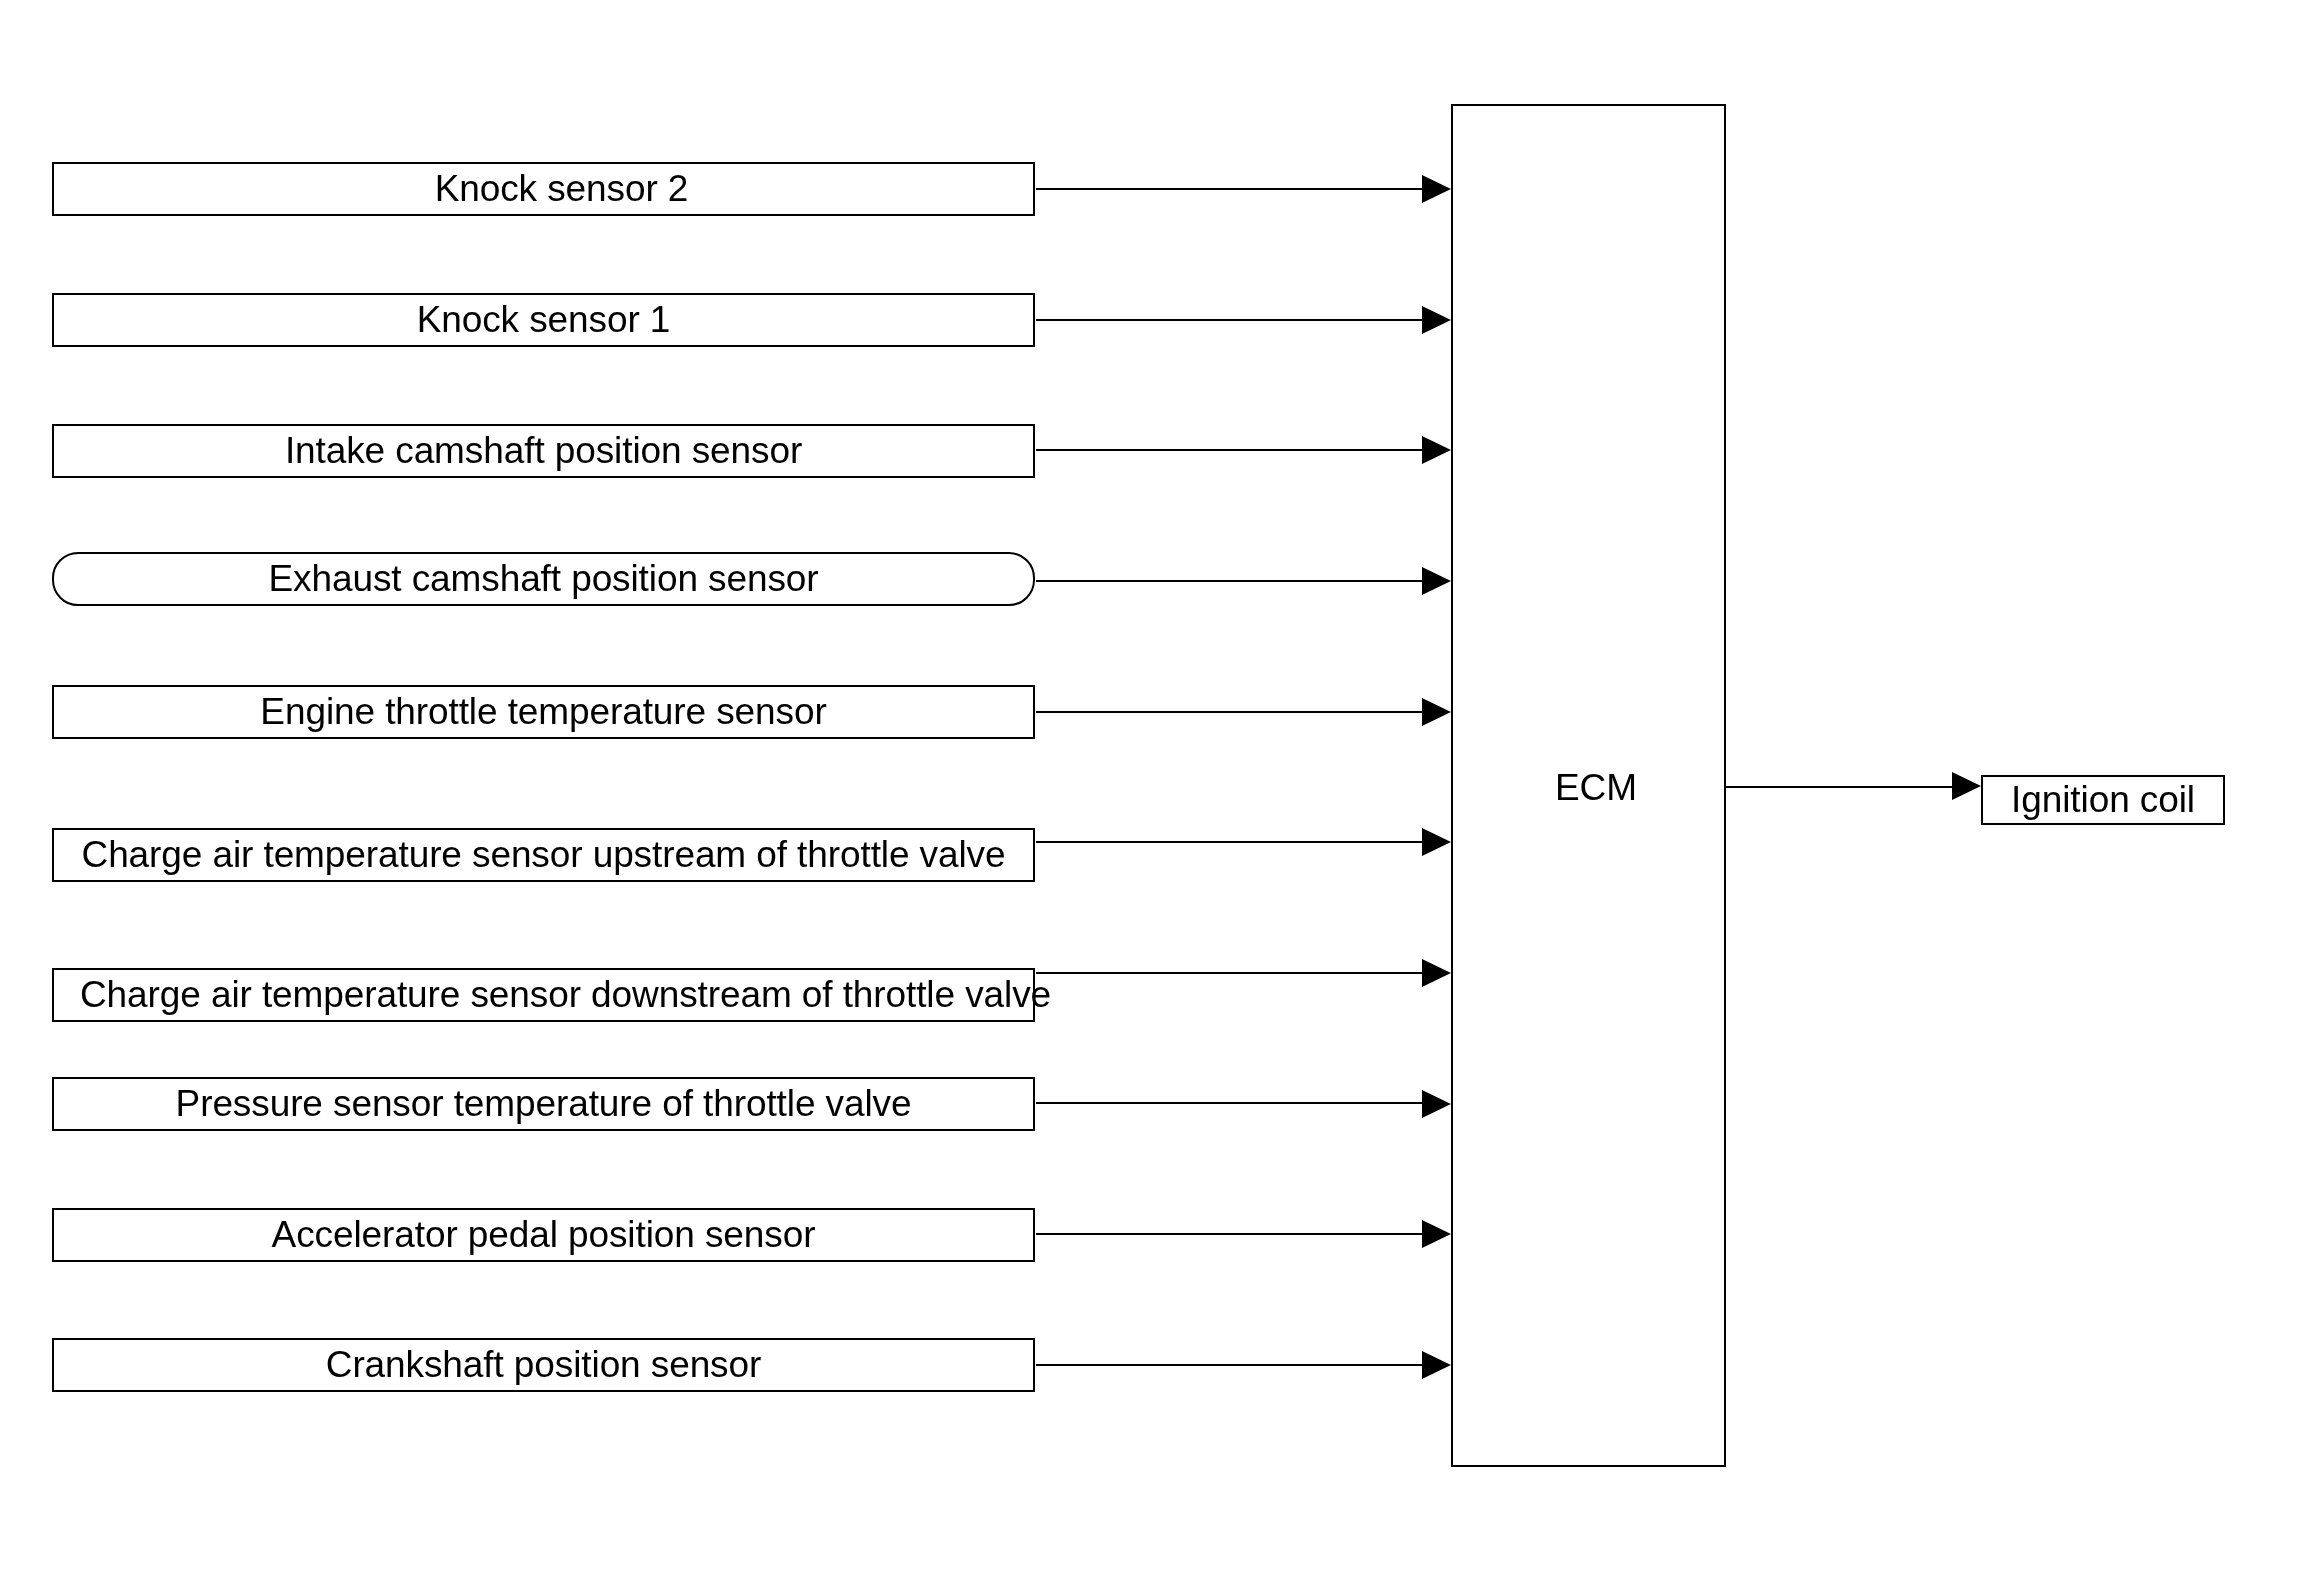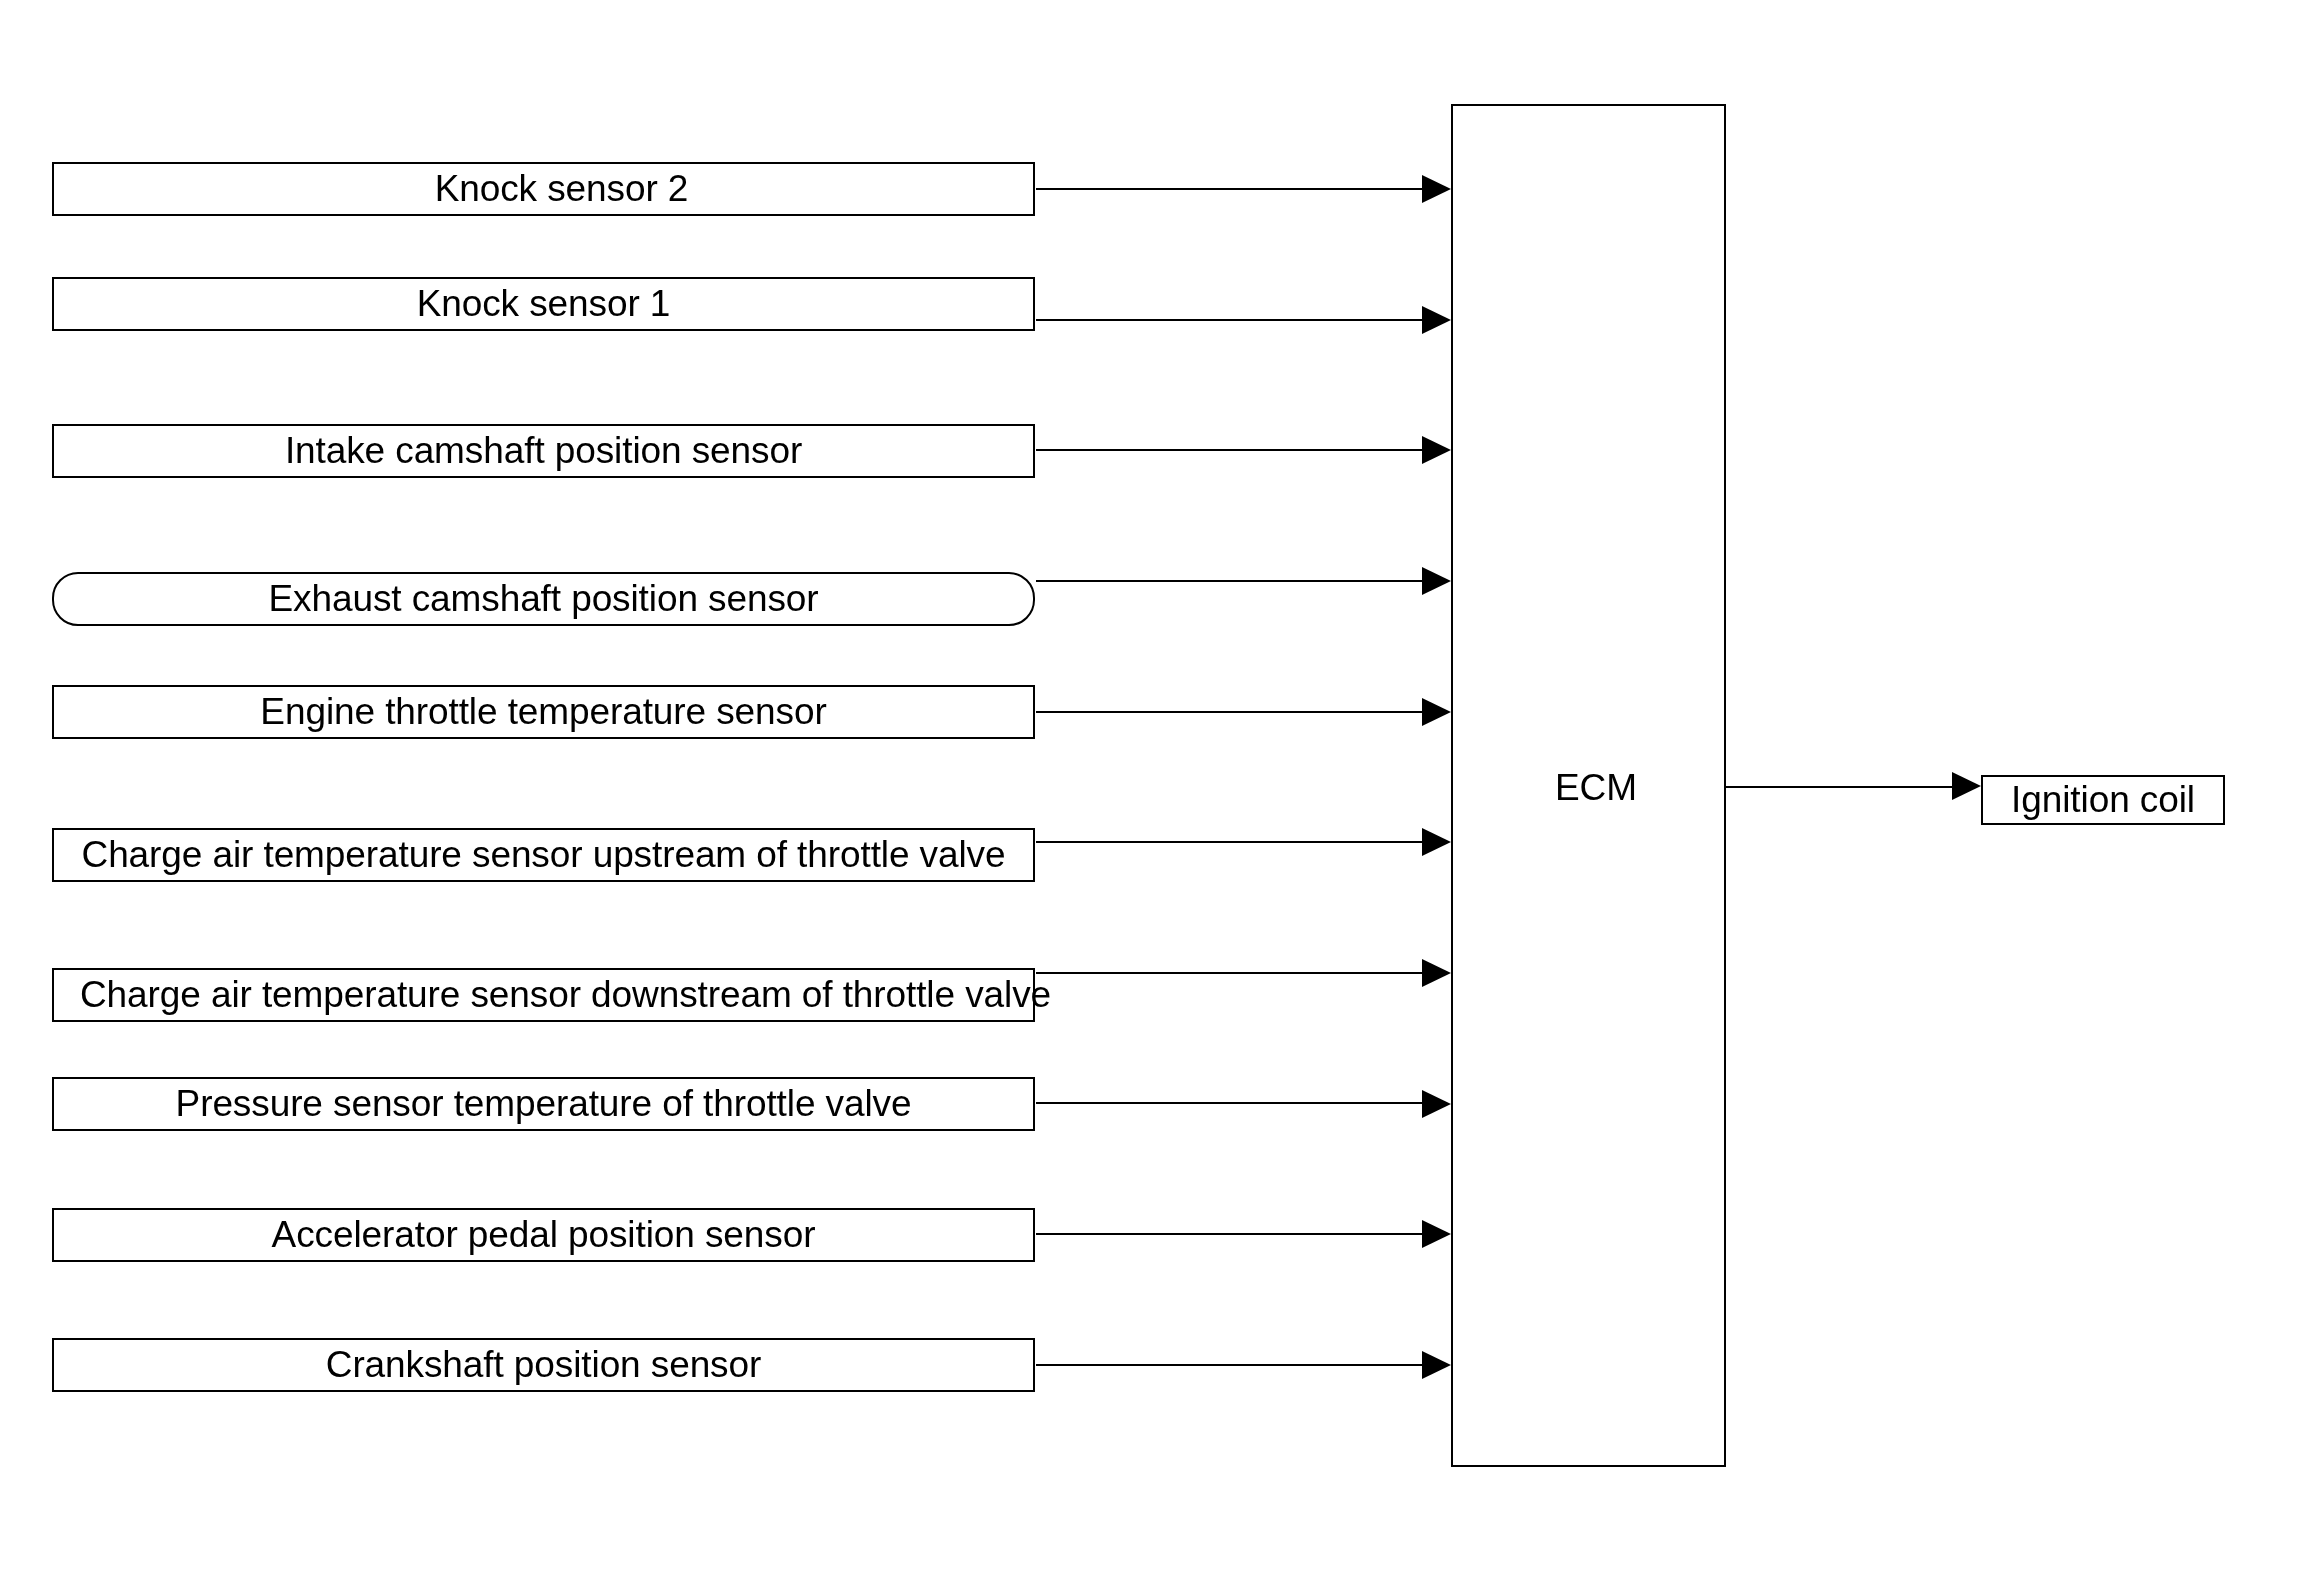--- a/index.html
+++ b/index.html
@@ -75,27 +75,27 @@
 </style>
 </head>
 <body>
 
 <div id="canvas">
 
   <div id="sensor-layer">
       <div class="node-box sensor-box" style="top: 162px; padding-left: 36px;">
         <span>Knock sensor 2</span>
       </div>
-      <div class="node-box sensor-box" style="top: 277px;">
+      <div class="node-box sensor-box" style="top: 293px;">
         <span>Knock sensor 1</span>
       </div>
       <div class="node-box sensor-box" style="top: 424px;">
         <span>Intake camshaft position sensor</span>
       </div>
-      <div class="node-box sensor-box" style="top: 572px; border-radius: 26px;">
+      <div class="node-box sensor-box" style="top: 552px; border-radius: 26px;">
         <span>Exhaust camshaft position sensor</span>
       </div>
       <div class="node-box sensor-box" style="top: 685px;">
         <span>Engine throttle temperature sensor</span>
       </div>
       <div class="node-box sensor-box" style="top: 816px; margin-top: 12px;">
         <span>Charge air temperature sensor upstream of throttle valve</span>
       </div>
       <div class="node-box sensor-box" style="top: 968px; padding-left: 44px;">
         <span>Charge air temperature sensor downstream of throttle valve</span>

